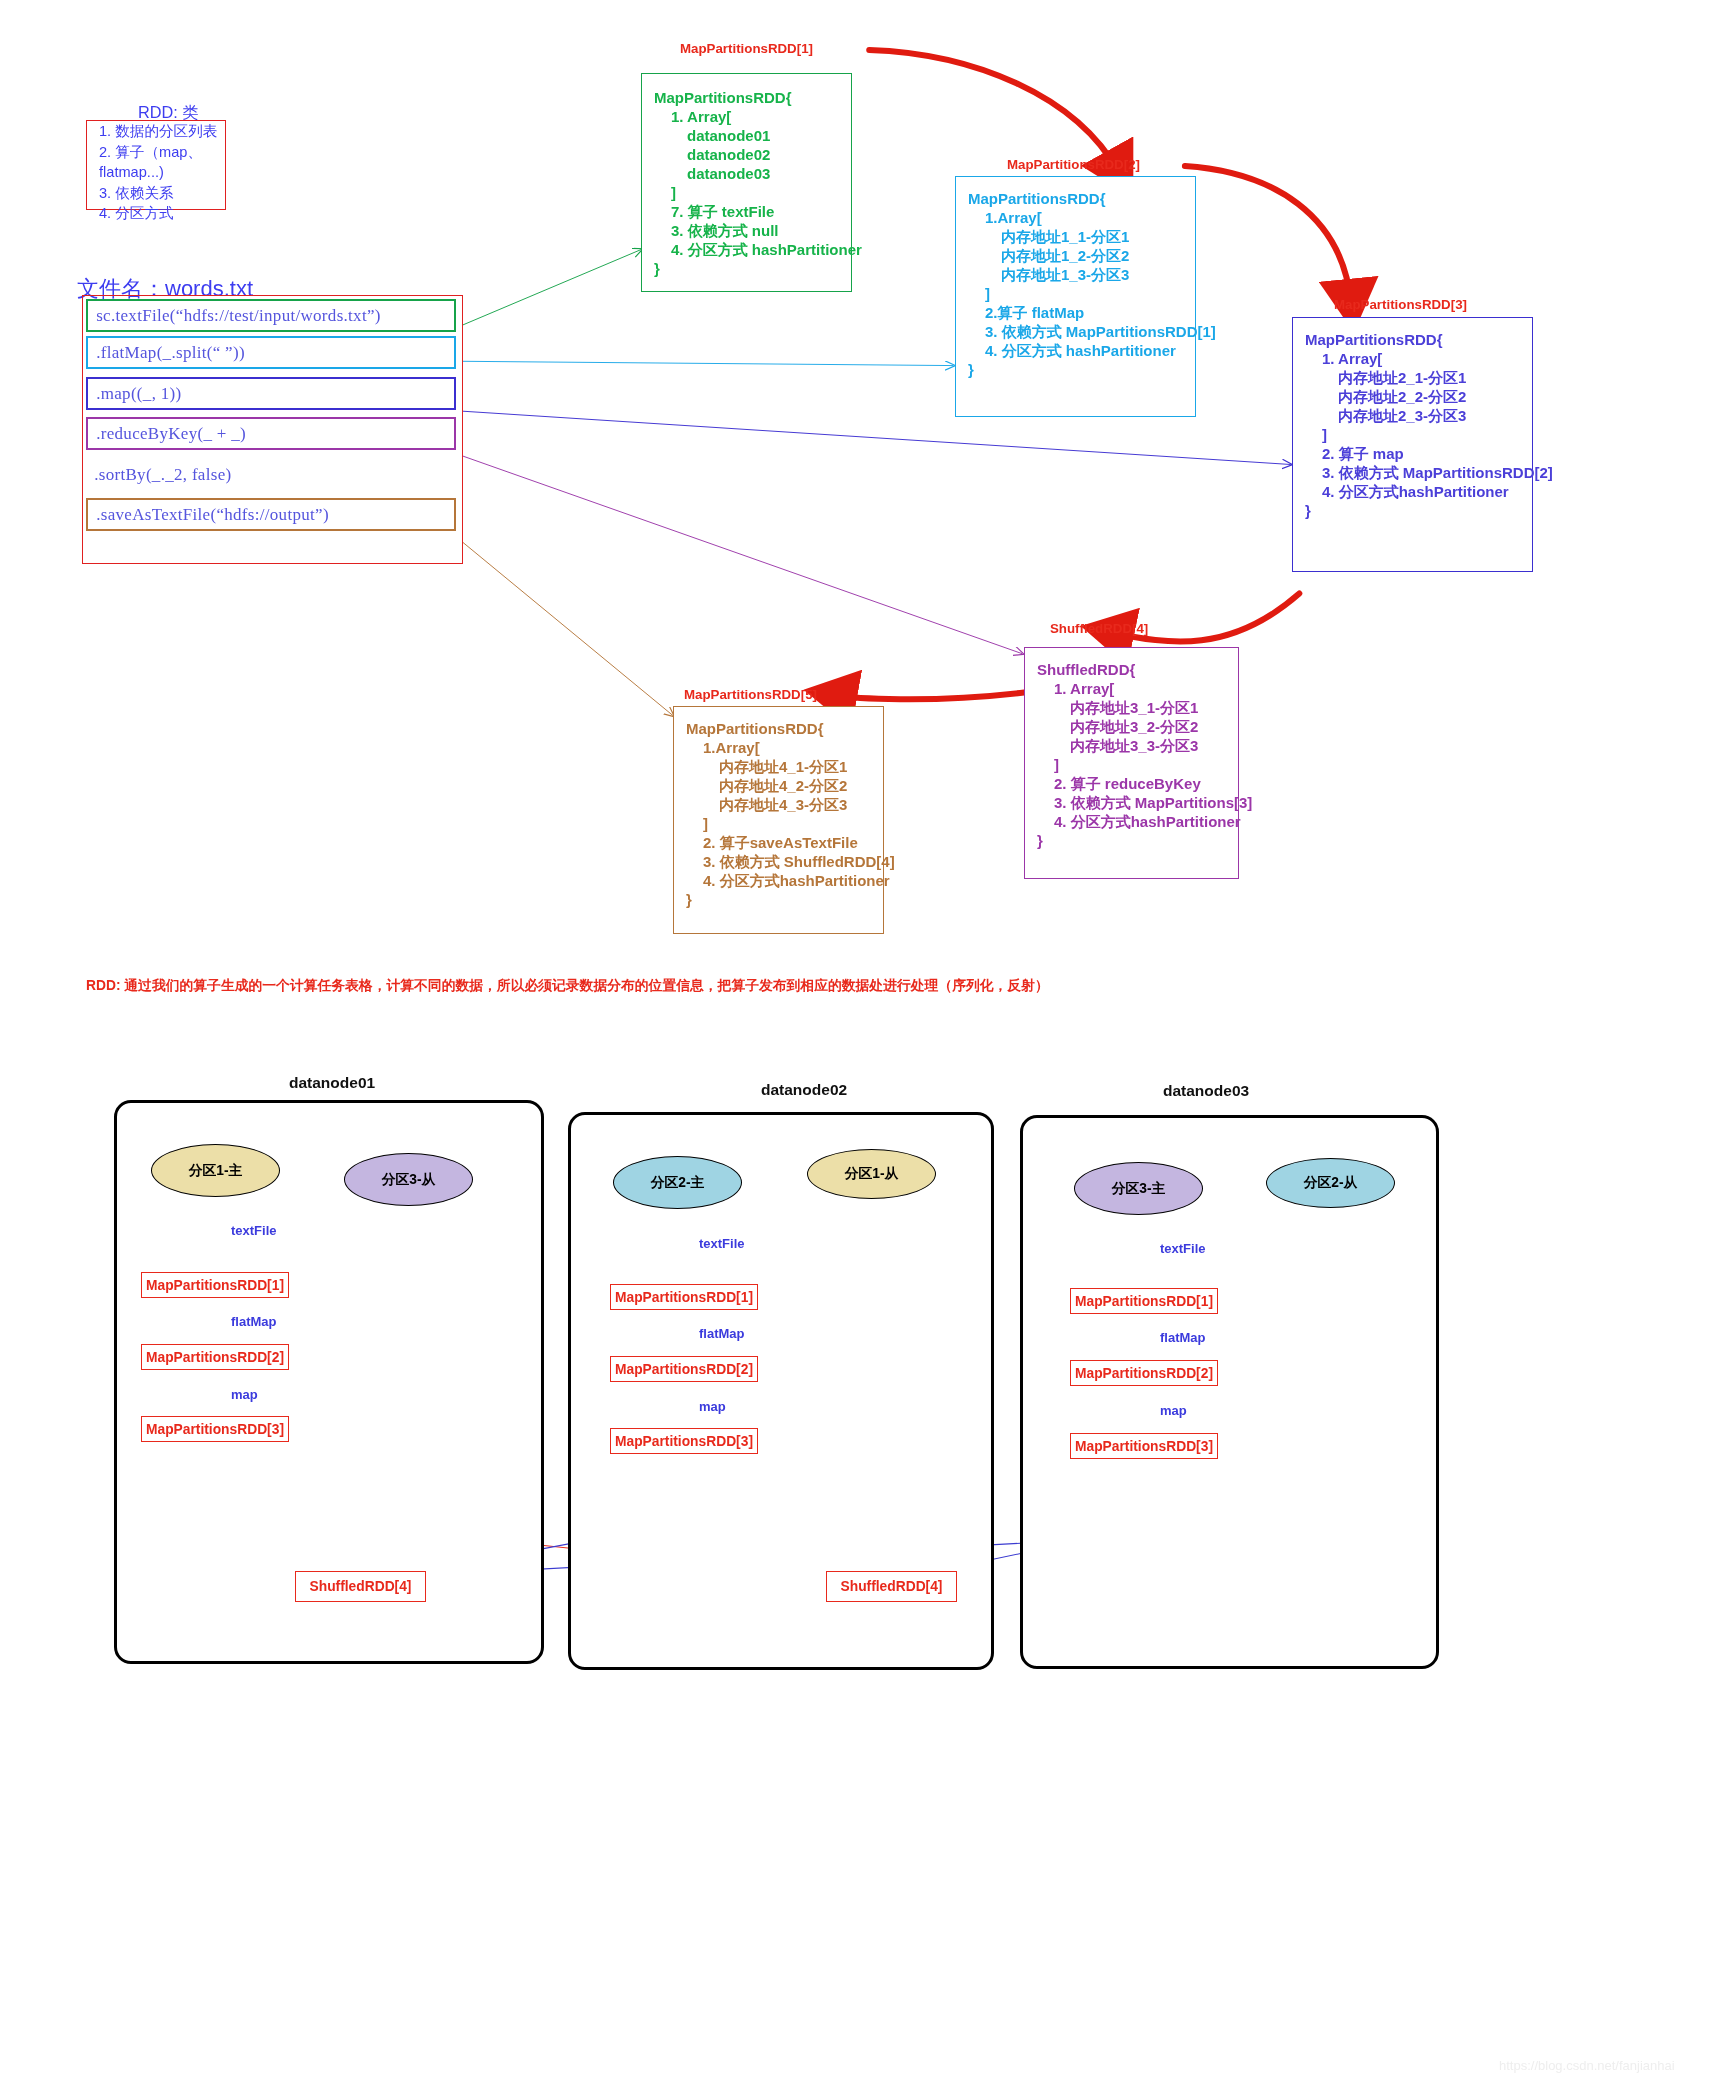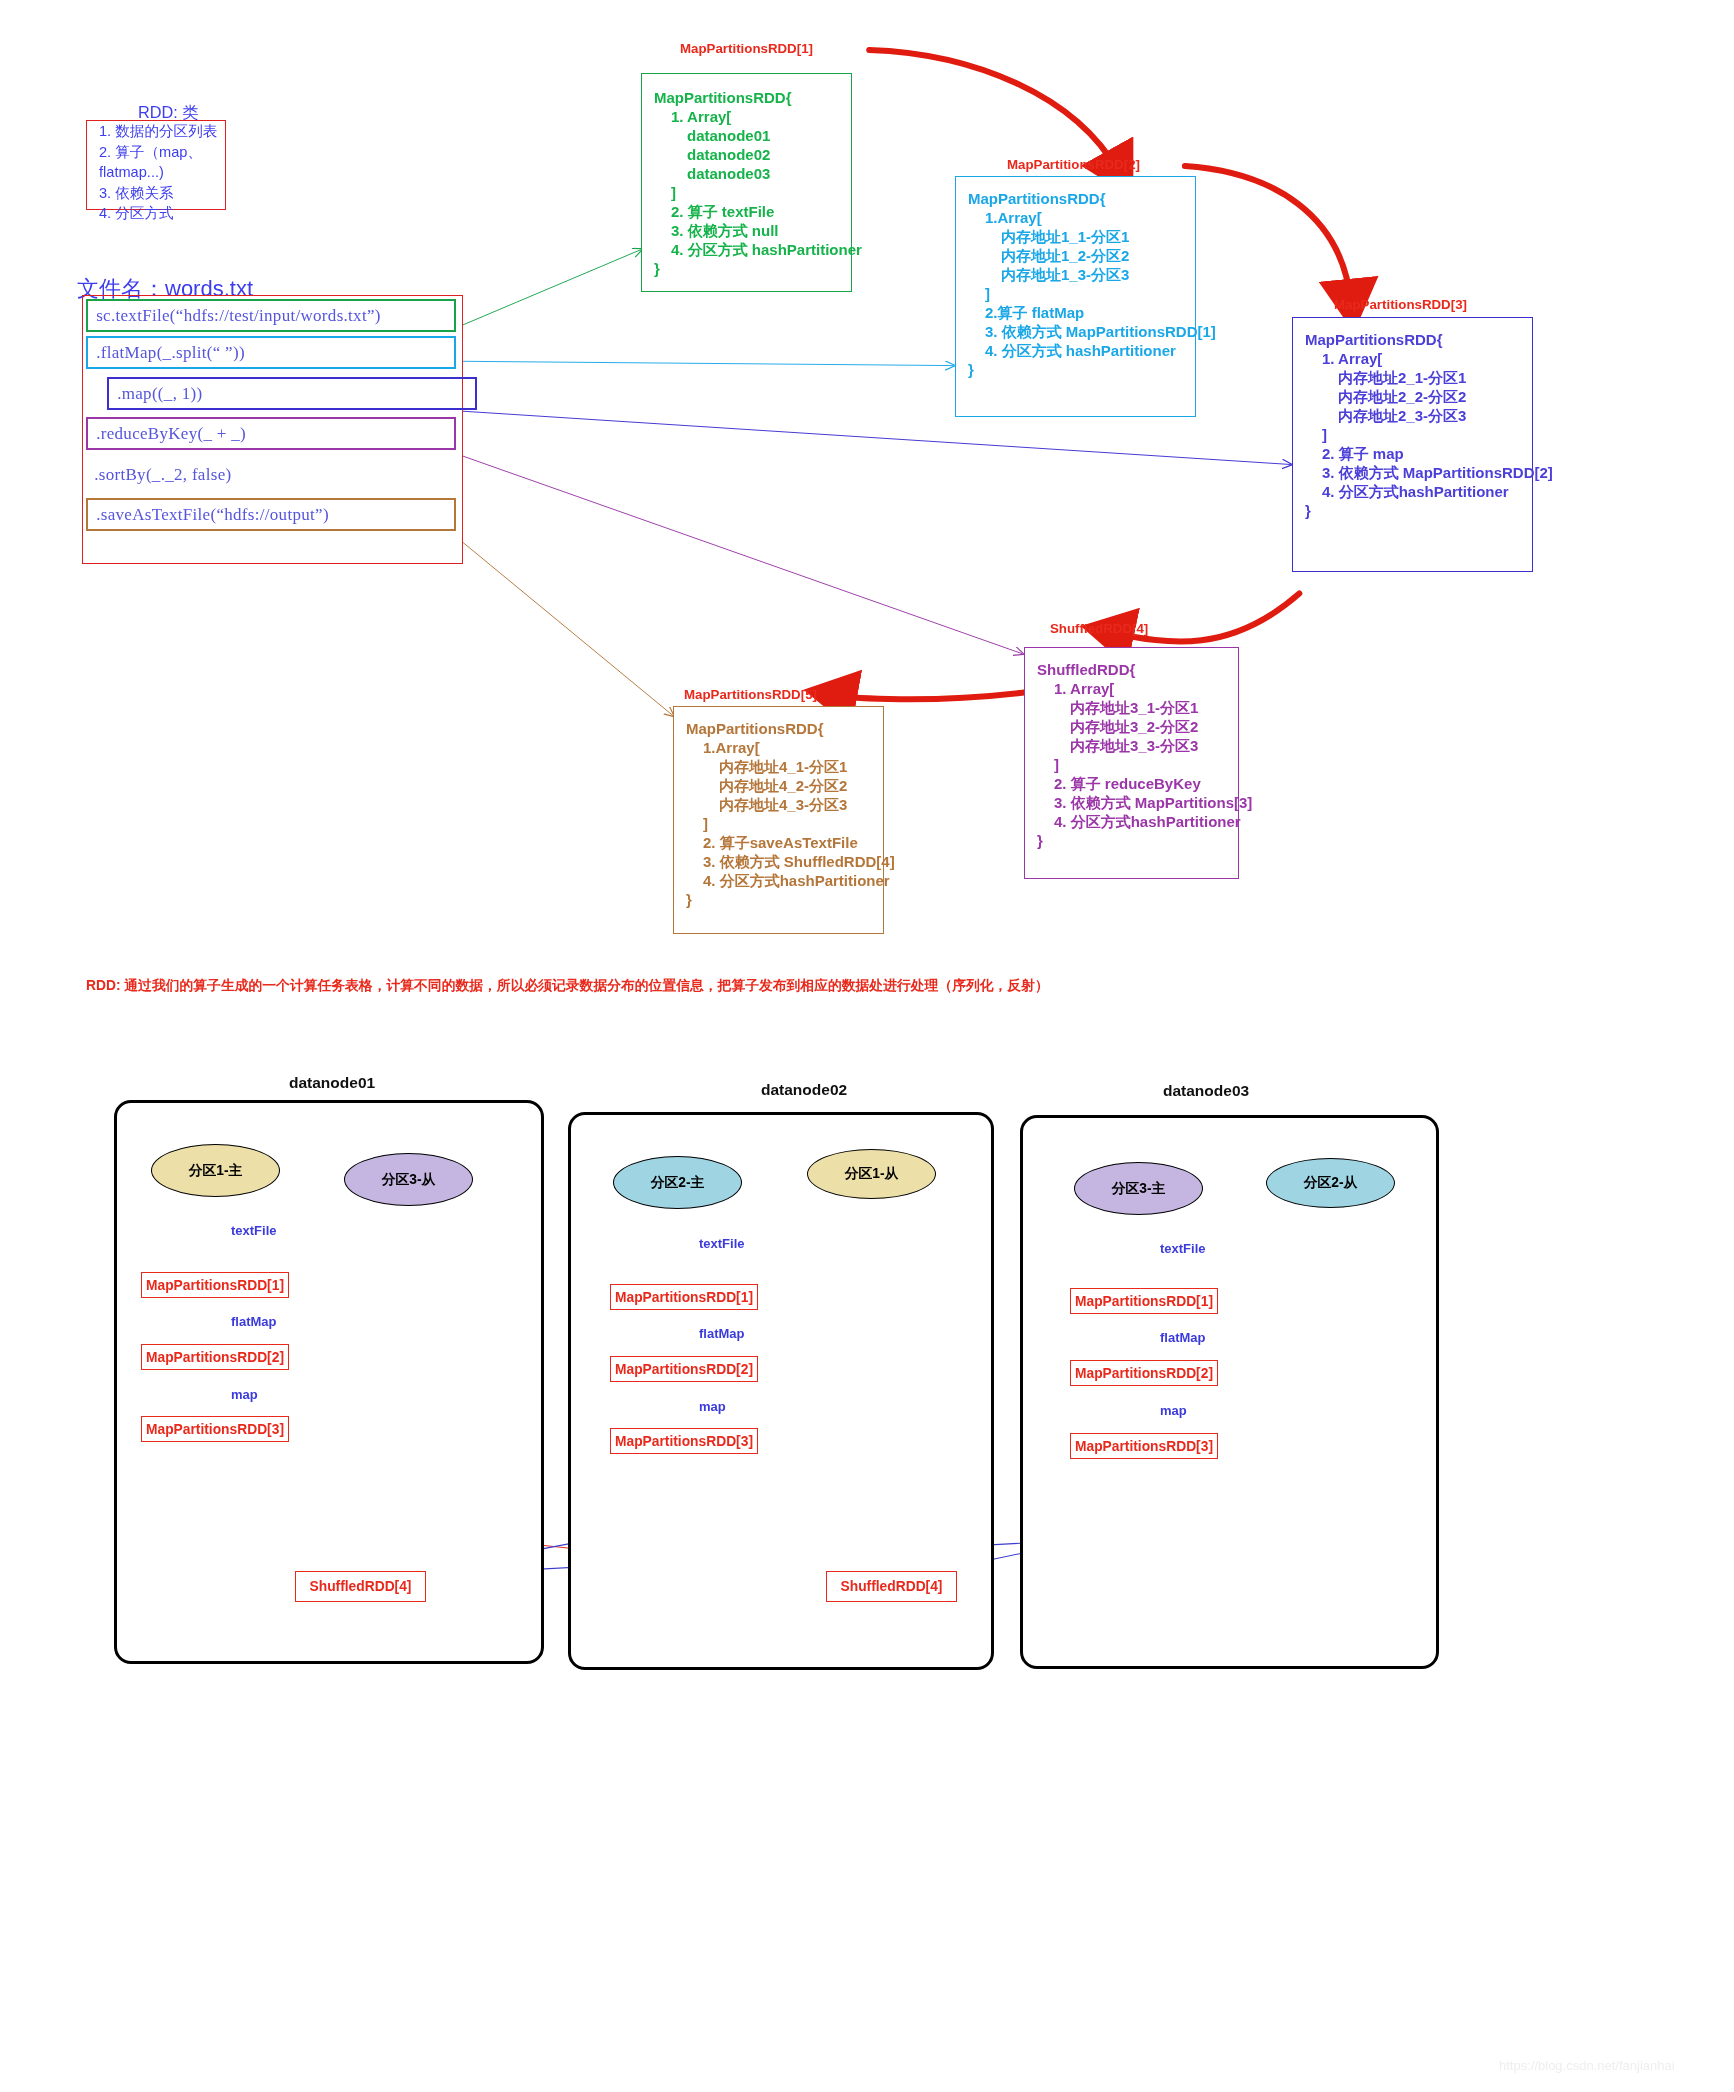--- a/index.html
+++ b/index.html
@@ -146,21 +146,21 @@
   </div>
 
   <div class="abs" id="file-name">文件名：words.txt</div>
   <div class="abs" id="code-outer">
     <div class="code-line cl-green" style="top:3.4px;">
         <span>sc.textFile(“hdfs://test/input/words.txt”)</span>
       </div>
     <div class="code-line cl-cyan" style="top:40px;">
         <span>.flatMap(_.split(“ ”))</span>
       </div>
-    <div class="code-line cl-blue" style="top:81px;margin-left:21px;">
+    <div class="code-line cl-blue" style="top:81px;">
         <span>.map((_, 1))</span>
       </div>
     <div class="code-line cl-purple" style="top:121px;">
         <span>.reduceByKey(_ + _)</span>
       </div>
     <div class="code-line cl-plain" style="top:162px;">
         <span>.sortBy(_._2, false)</span>
       </div>
     <div class="code-line cl-brown" style="top:202px;">
         <span>.saveAsTextFile(“hdfs://output”)</span>
@@ -168,21 +168,21 @@
   </div>
 
   <div class="abs rdd-tag" id="rdd1-tag">MapPartitionsRDD[1]</div>
   <div class="rddbox" id="rdd1-box">
     <div class="ln i0" style="margin-top:13.8px;">MapPartitionsRDD{</div>
     <div class="ln i1">1. Array[</div>
     <div class="ln i2">datanode01</div>
     <div class="ln i2">datanode02</div>
     <div class="ln i2">datanode03</div>
     <div class="ln i1">]</div>
-    <div class="ln i1">2. 算子 textFile</div>
+    <div class="ln i1">7. 算子 textFile</div>
     <div class="ln i1">3. 依赖方式  null</div>
     <div class="ln i1">4. 分区方式 hashPartitioner</div>
     <div class="ln i0">}</div>
   </div>
 
   <div class="abs rdd-tag" id="rdd2-tag">MapPartitionsRDD[2]</div>
   <div class="rddbox" id="rdd2-box">
     <div class="ln i0" style="margin-top:12px;">MapPartitionsRDD{</div>
     <div class="ln i1">1.Array[</div>
     <div class="ln i2">内存地址1_1-分区1</div>

